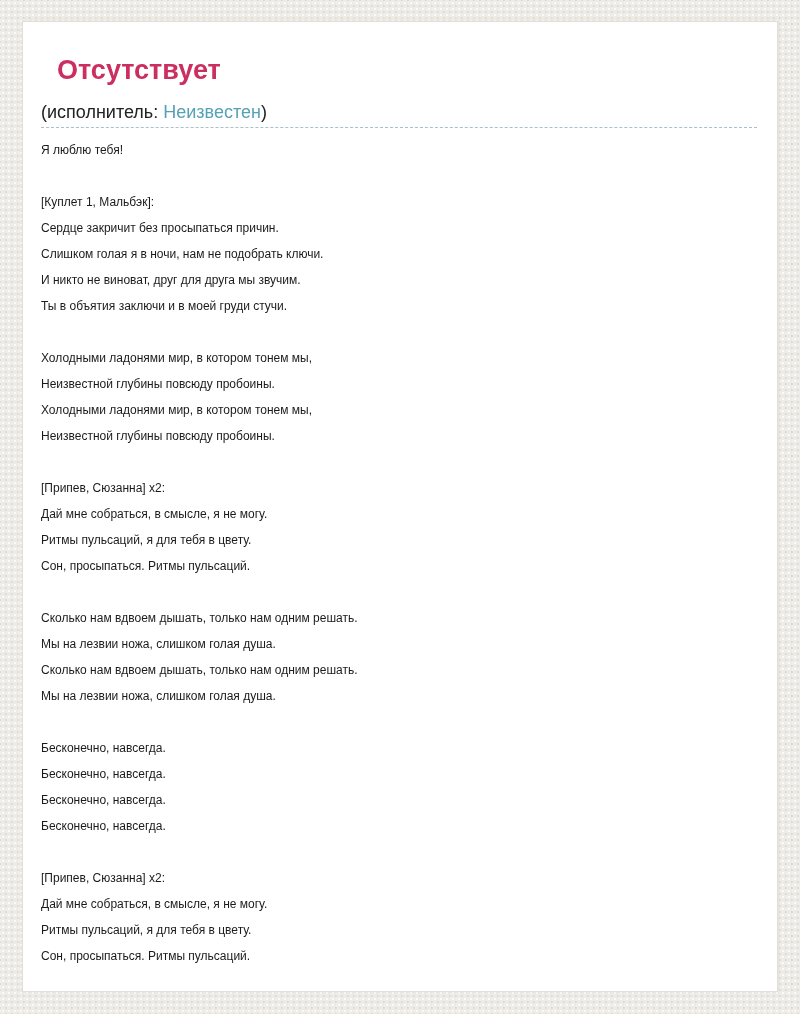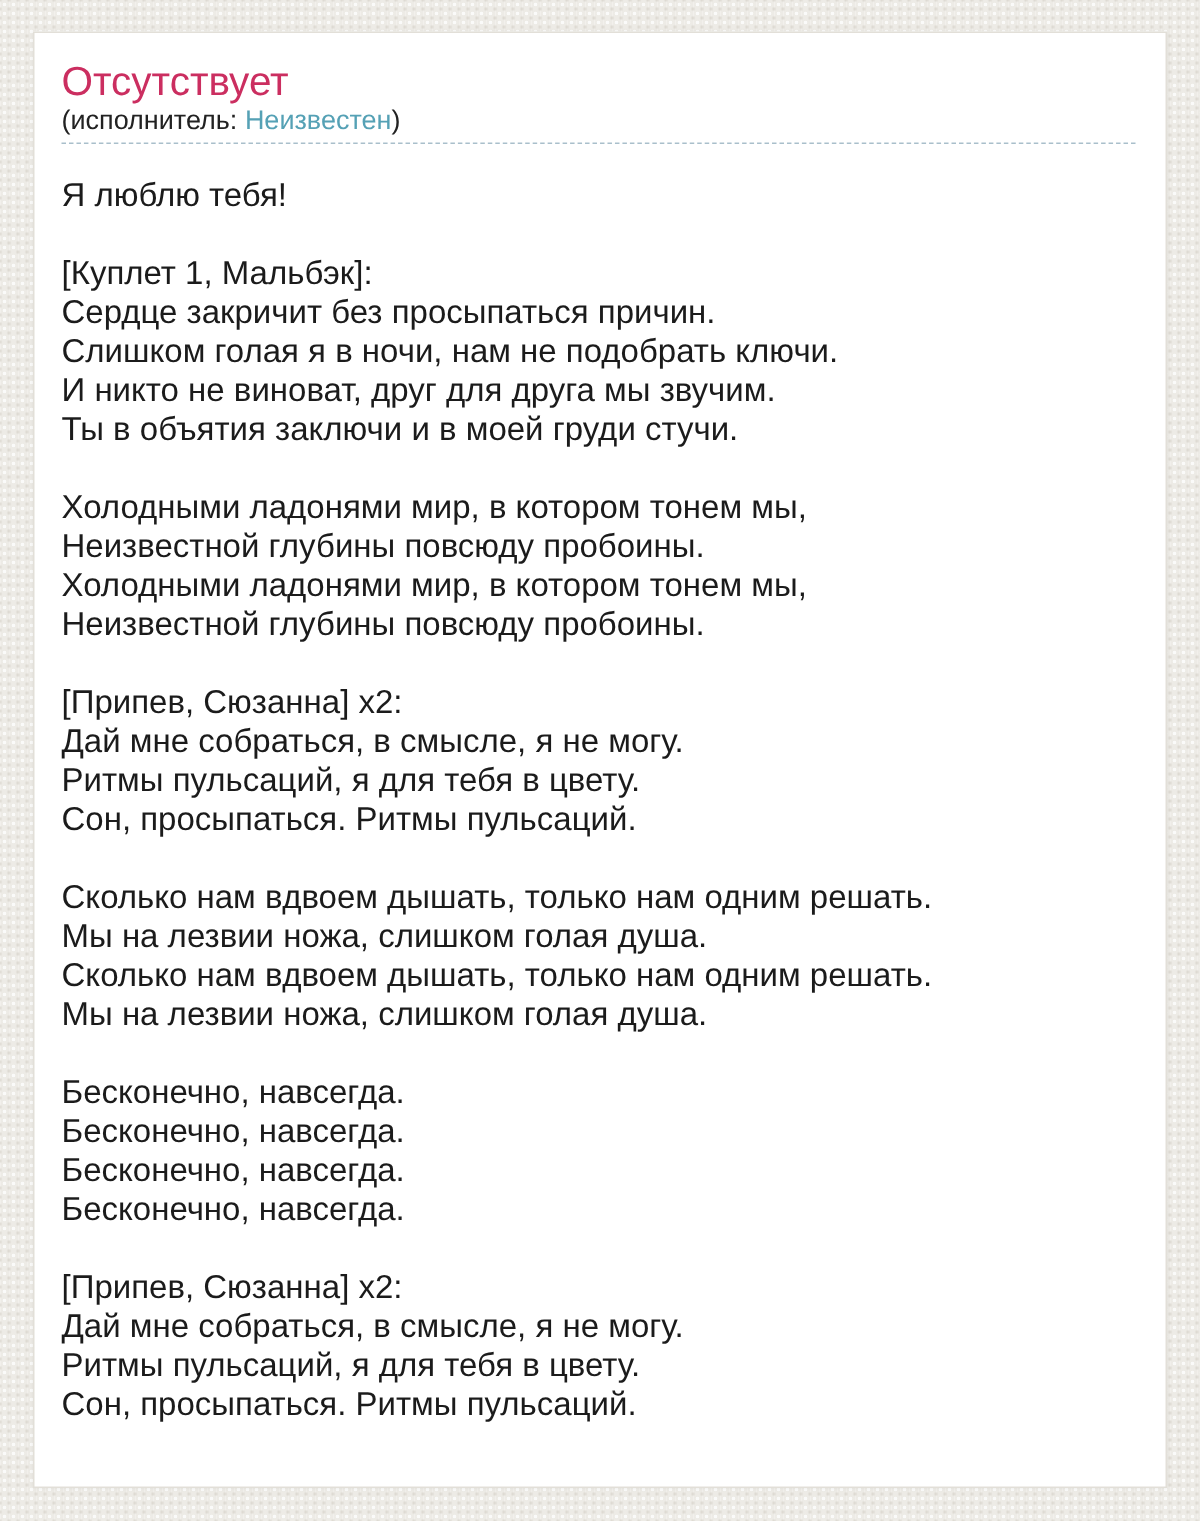--- a/index.html
+++ b/index.html
@@ -34,41 +34,41 @@
     left: 22px;
     top: 21px;
     width: 756px;
     height: 971px;
     background: var(--card_bg);
     border: 1px solid var(--card_border);
     box-shadow: 0 0 3px rgba(0,0,0,0.07);
     padding: 17px 20px 28px 18px;
   }
   .song-title {
-    margin: 0;
+    margin: 16px;
     font-size: 27px;
     line-height: 30px;
-    font-weight: 400;
+    font-weight: 700;
     color: var(--title_color);
   }
   .artist-line {
     font-size: 18px;
     line-height: 20px;
     color: #222222;
     padding: 1px 0 5px 0;
     border-bottom: 1px dashed var(--divider_color);
   }
   .artist-link {
     color: var(--link_color);
     text-decoration: none;
     cursor: pointer;
   }
   .lyrics {
-    margin-top: 21px;
-    font-size: 22px;
+    margin-top: 9px;
+    font-size: 12px;
     line-height: 26px;
     color: var(--text_color);
   }
   .lyric-line { min-height: 26px; white-space: pre-wrap; }
 </style>
 </head>
 <body>
 
 <div class="card">
   <div>

